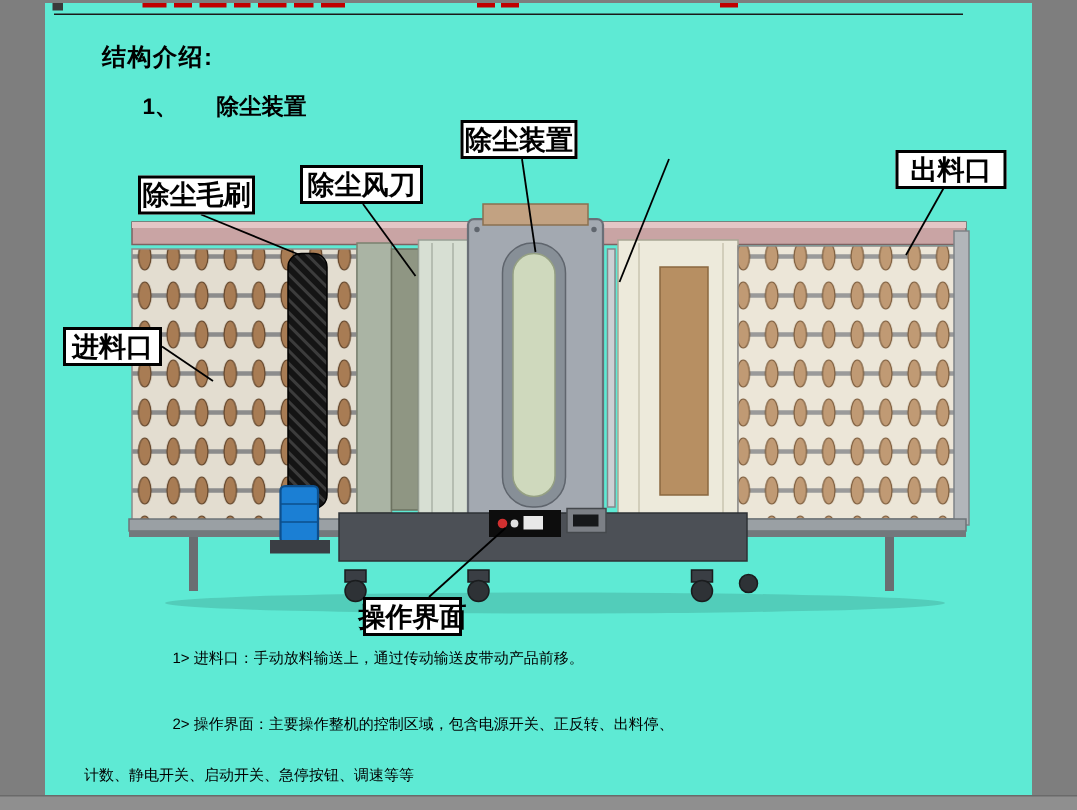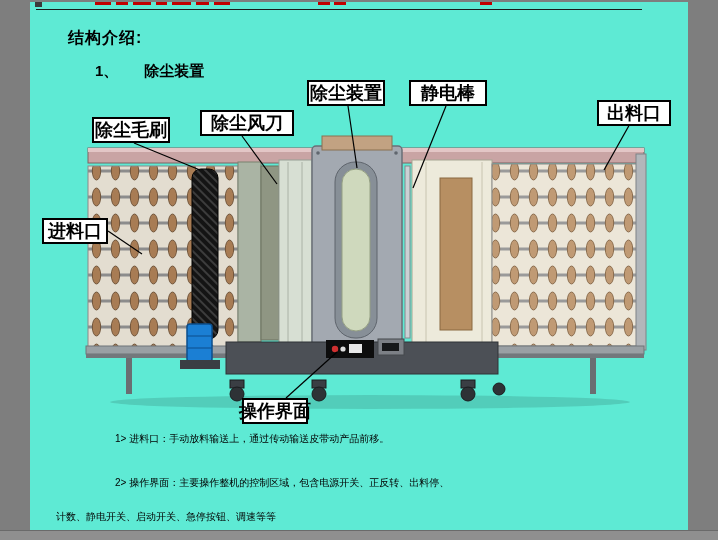--- a/index.html
+++ b/index.html
@@ -152,28 +152,25 @@
         <line x1="256" y1="396" x2="307" y2="350"></line>
       </g>
     </svg>
 
     <div class="callout" style="left:12px;  top:216px; width:66px;">
       <span class="callout-text">进料口</span>
     </div>
     <div class="callout" style="left:62px;  top:115px; width:78px;">
       <span class="callout-text">除尘毛刷</span>
     </div>
-    <div class="callout" style="left:170px; top:108px; width:94px;">
+    <div class="callout" style="left:170px; top:108px; width:82px;">
       <span class="callout-text">除尘风刀</span>
     </div>
     <div class="callout" style="left:277px; top:78px;  width:78px;">
       <span class="callout-text">除尘装置</span>
-    </div>
-    <div class="callout" style="left:379px; top:78px;  width:78px;">
-      <span class="callout-text">静电棒</span>
     </div>
     <div class="callout" style="left:567px; top:98px;  width:74px;">
       <span class="callout-text">出料口</span>
     </div>
     <div class="callout" style="left:212px; top:396px; width:66px;">
       <span class="callout-text">操作界面</span>
     </div>
 
     <div class="para" style="left:85px; top:430px;">1&gt; 进料口：手动放料输送上，通过传动输送皮带动产品前移。</div>
     <div class="para" style="left:85px; top:474px;">2&gt; 操作界面：主要操作整机的控制区域，包含电源开关、正反转、出料停、</div>

